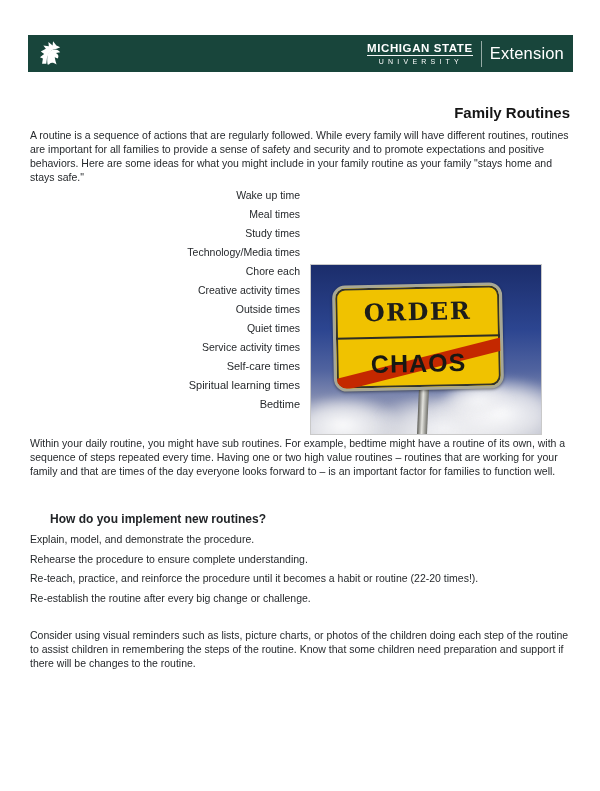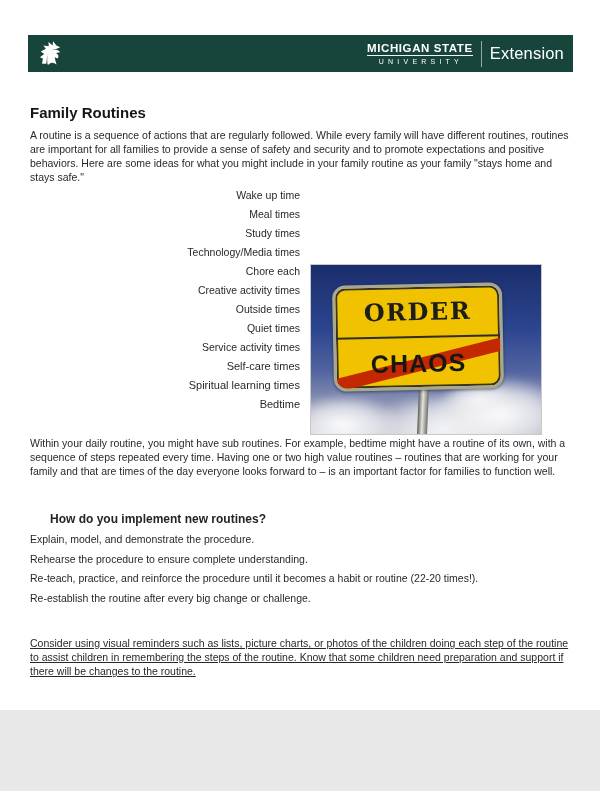--- a/index.html
+++ b/index.html
@@ -1,20 +1,20 @@
 <!DOCTYPE html>
 <html><head>
 <meta charset="utf-8">
 <style>
   * { margin: 0; padding: 0; box-sizing: border-box; }
   html, body { background: #e8e8e8; }
   .page {
     position: relative;
     width: 600px;
-    height: 710px;
+    height: 791px;
     background: #ffffff;
     margin: 0 auto;
     font-family: "Liberation Sans", sans-serif;
     overflow: hidden;
   }
 
   
   .header-bar {
     position: absolute;
     left: 28px; top: 35px;
@@ -41,42 +41,42 @@
   .ext-label { font-size: 16.5px; font-weight: 400; letter-spacing: 0.2px; }
 
   
   .content {
     position: absolute;
     left: 30px; top: 96px; width: 540px;
     color: #26292c;
     font-size: 10.5px; line-height: 14px;
   }
   .doc-title {
-    text-align: left;
+    text-align: right;
     font-size: 15px; font-weight: bold; line-height: 19px;
     color: #151515;
     margin-top: 7px; margin-bottom: 6px;
   }
   .para { margin: 0; }
   .para.intro { margin-top: 6px; }
   .section-heading {
     font-weight: bold; font-size: 10.5px; line-height: 16px;
     margin-top: 26px; color: #222528;
   }
   .routine-list { margin-top: 2px; width: 270px; }
   .routine-list .line { line-height: 19px; white-space: nowrap; text-align: right; }
   .routine-list .line:nth-child(n+10) { font-size: 11px; }
   .para.sub { margin-top: 22px; }
   .impl-heading {
     font-weight: bold; font-size: 12px; line-height: 18px;
     margin-top: 32px; color: #222528; margin-left: 20px;
   }
   .impl-steps { margin-top: 2px; }
   .impl-steps .line { line-height: 19.5px; }
-  .para.closing { margin-top: 28px; text-decoration: underline; }
+  .para.closing { margin-top: 20px; }
 
   
   .sign-photo {
     position: absolute;
     left: 310px; top: 264px;
     width: 232px; height: 171px;
     background: linear-gradient(180deg, #1b2d6b 0%, #2c4590 38%, #50639f 62%, #8b93b4 82%, #b9bcc9 100%);
     border: 1px solid #c9c9c9;
     overflow: hidden;
   }

